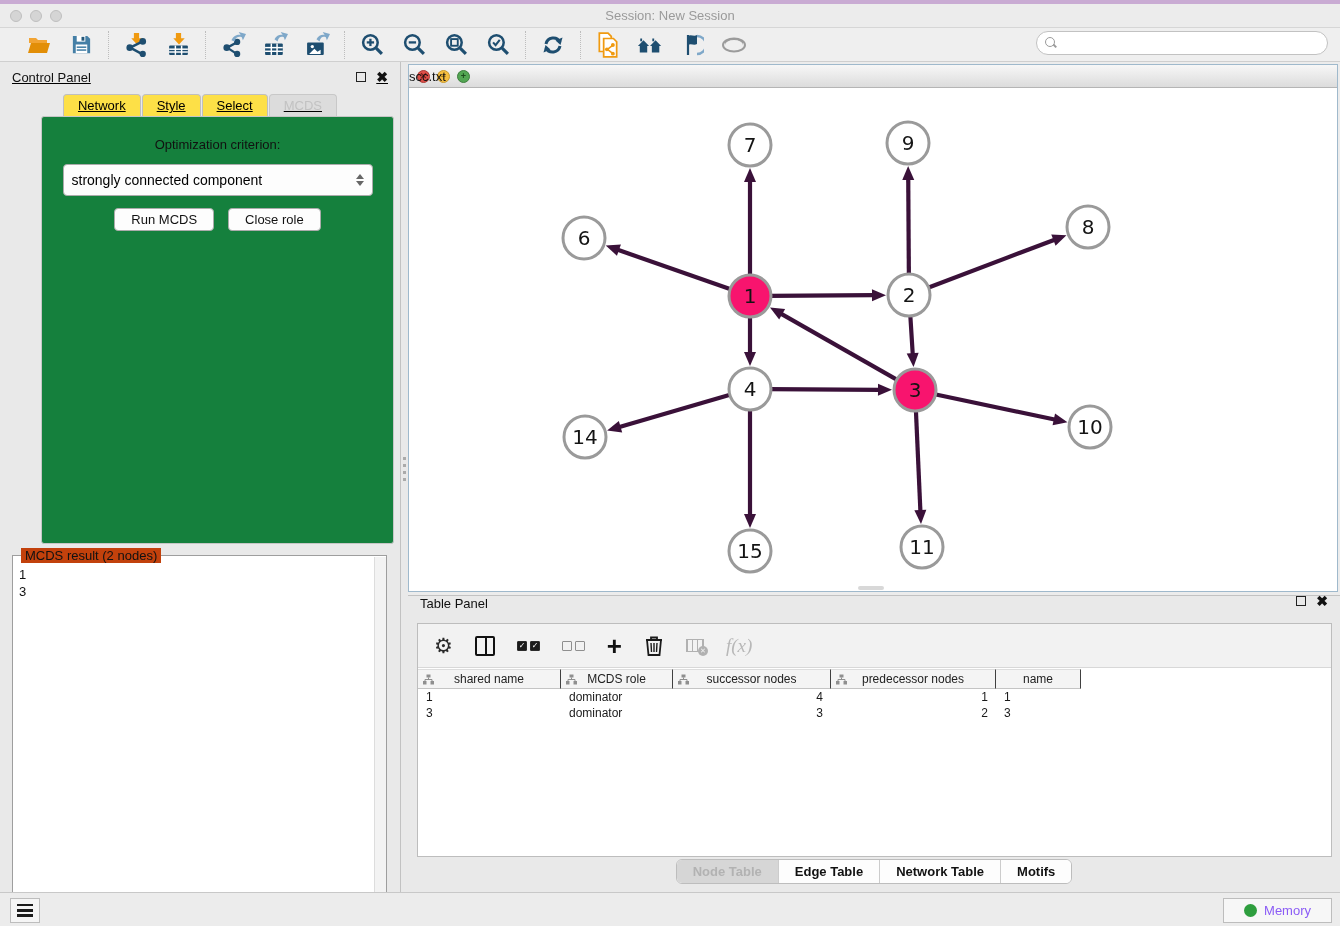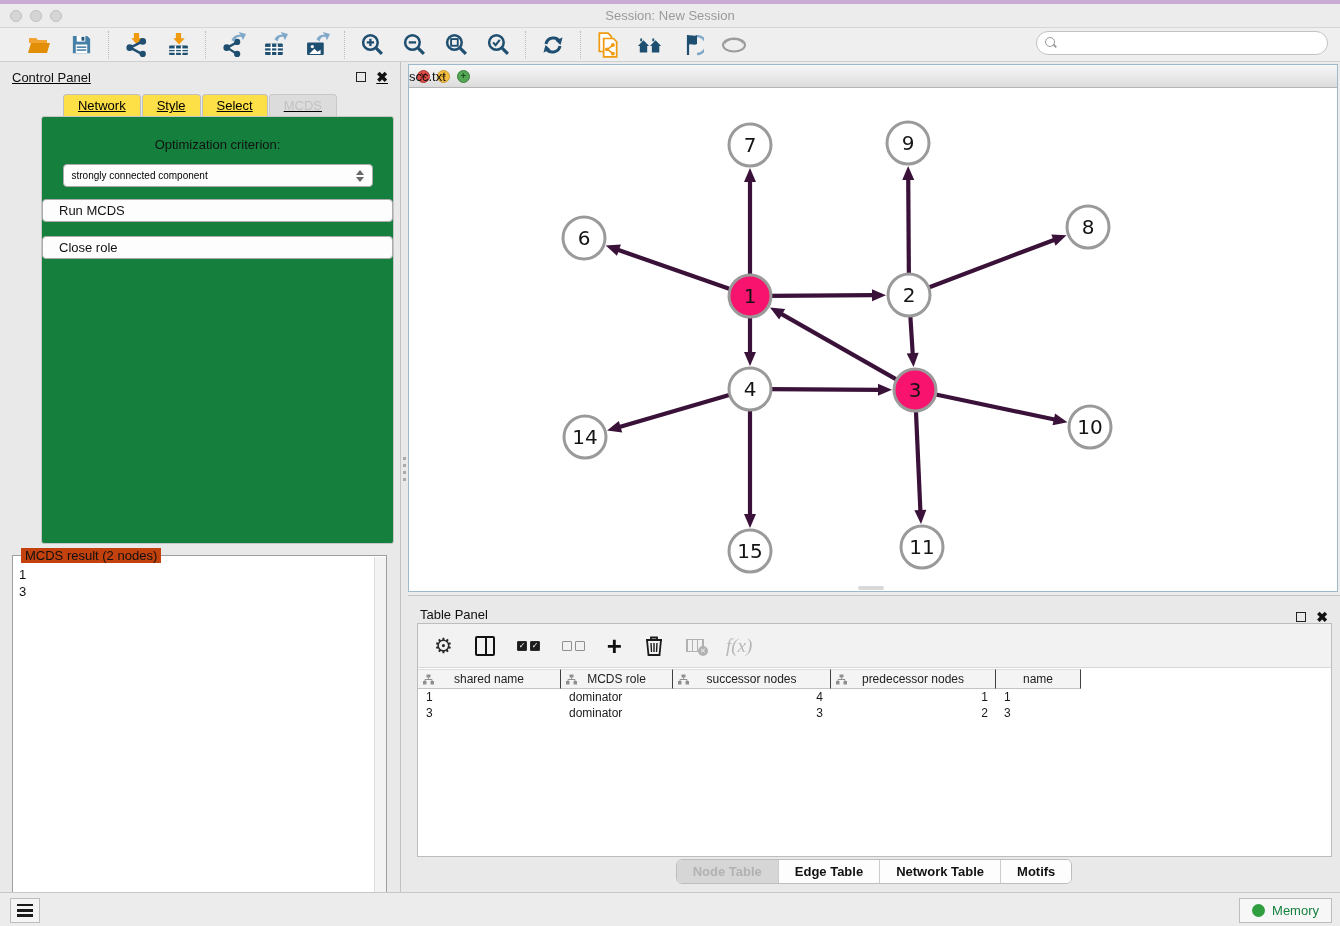--- a/index.html
+++ b/index.html
@@ -36,28 +36,28 @@
   .panel-btns { display:flex; align-items:center; gap:10px; }
   .float-ico { width:10px; height:10px; border:1.5px solid #222; background:transparent; }
   .close-ico { font-size:14px; font-weight:bold; color:#111; line-height:10px; }
   .cp-tabs { display:flex; justify-content:center; gap:1px; height:22px; margin-top:2px; position:relative; z-index:2; }
   .cp-tab { padding:3px 14px; font-size:13px; background:#fde047; border:1px solid #BFBFBF; border-bottom:none;
             border-radius:4px 4px 0 0; color:#000; }
   .cp-tab.disabled-look { background:#DCDCDC; color:#C2C2C2; border-color:#C8C8C8; }
   .cp-body { position:absolute; left:6px; right:6px; top:54px; height:428px; background:#15803d;
              border:1px solid #C6C6C6; border-radius:3px;margin-left:35px; }
   .opt-label { text-align:center; margin-top:20px; font-size:13px; color:#111; }
-  .select-box { margin:12px auto 0; width:310px; height:23px; background:#FDFDFD; border:1px solid #ABABAB;
-                border-radius:4px; display:flex; align-items:center; padding:8px 8px; font-size:10px; }
+  .select-box { margin:12px auto 0; width:310px; height:32px; background:#FDFDFD; border:1px solid #ABABAB;
+                border-radius:4px; display:flex; align-items:center; padding:8px 8px; font-size:14px; }
   .select-box .val { flex:1; }
   .stepper { display:flex; flex-direction:column; align-items:center; gap:2px; }
   .stepper i { width:0; height:0; border-left:4px solid transparent; border-right:4px solid transparent; }
   .stepper .up { border-bottom:5px solid #666; }
   .stepper .dn { border-top:5px solid #666; }
-  .btn-row { display:flex; justify-content:center; gap:14px; margin-top:12px;flex-direction:column; }
+  .btn-row { display:flex; justify-content:center; gap:14px; margin-top:12px; }
   .mac-btn { height:23px; padding:0 16px; background:#FDFDFD; border:1px solid #ABABAB; border-radius:4px;
              font-size:13px; color:#111; display:flex; align-items:center; }
   .result-box { position:absolute; left:12px; right:13px; top:493px; height:379px; border:1px solid #9E9E9E; background:#fff; }
   .result-legend { position:absolute; top:-8px; left:8px; background:#c2410c; padding:0 4px; font-size:13px; color:#111; }
   .result-pre { position:absolute; left:0; top:4px; right:13px; bottom:0; padding:6px 6px; font-size:13px;
                 font-family:"Liberation Sans",sans-serif; white-space:pre; line-height:17px; color:#111; overflow:hidden; }
   .result-scroll { position:absolute; right:0; top:1px; bottom:1px; width:12px; background:#F3F3F3; border-left:1px solid #DDD; }
   .v-divider { position:absolute; left:401px; top:62px; width:7px; height:830px; background:#E9E9E9; }
   .v-divider .dots { position:absolute; top:395px; left:2px; width:3px; height:26px;
                      background:repeating-linear-gradient(#AAA 0 3px, transparent 3px 7px); }
@@ -72,21 +72,21 @@
   .fb.red { background:#E0504A; border:1px solid #A83732; color:#7A201C; }
   .fb.yellow { background:#F6BE40; border:1px solid #C79A2E; color:#8A6510; }
   .fb.green { background:#53A653; border:1px solid #3E7E3E; color:#1D4D1D; }
   .net-title { position:absolute; left:0; right:0; font-size:13px; color:#111; }
   .net-canvas { position:relative; width:928px; height:503px; background:#fff; }
   .h-grip { position:absolute; left:449px; bottom:1px; width:26px; height:4px; background:#D8D8D8; border-radius:2px; }
 
   
   .table-panel { position:absolute; left:408px; top:595px; width:932px; height:297px; background:#E9E9E9;
                  border-top:1px solid #C2C2C2; }
-  .tp-header { height:26px; display:flex; align-items:flex-end; padding:0 12px; }
+  .tp-header { height:26px; display:flex; align-items:flex-start; padding:0 12px; }
   .tp-box { position:absolute; left:9px; right:8px; top:27px; height:234px; background:#fff; border:1px solid #BDBDBD; }
   .tp-toolbar { height:44px; background:#F2F2F2; border-bottom:1px solid #D8D8D8; display:flex; align-items:center;
                 gap:22px; padding-left:16px; }
   .tp-ico { display:flex; align-items:center; justify-content:center; height:26px; }
   .gear-glyph { font-size:21px; color:#2B2B2B; }
   .cols-glyph { width:20px; height:20px; border:2.5px solid #111; border-radius:2px; position:relative; }
   .cols-glyph::after { content:""; position:absolute; left:50%; top:0; bottom:0; width:2px; background:#111; }
   .cb-pair { display:flex; gap:3px; }
   .cb { width:10px; height:10px; border:1.5px solid #2B2B2B; border-radius:1px; }
   .cb.checked { background:#1B1B1B; position:relative; }
@@ -114,22 +114,22 @@
   .tp-tab { padding:4px 16px; font-size:13px; font-weight:bold; color:#111; border-right:1px solid #CCC; background:#FDFDFD; }
   .tp-tab:last-child { border-right:none; }
   .tp-tab.active { background:#D6D6D6; color:#B2B2B2; }
 
   
   .statusbar { position:absolute; left:0; bottom:0; width:1340px; height:34px; background:#ECECEC; border-top:1px solid #C8C8C8; }
   .console-btn { position:absolute; left:10px; top:5px; width:30px; height:25px; background:#F5F5F5; border:1px solid #BDBDBD;
                  display:flex; align-items:center; justify-content:center; }
   .list-glyph { width:16px; height:13px; background:
       repeating-linear-gradient(#1C1C1C 0 2.4px, transparent 2.4px 5.2px); position:relative; }
-  .memory-btn { position:absolute; right:8px; top:5px; height:25px; padding:0 12px; background:#F7F7F7;
-                border:1px solid #BDBDBD; display:flex; align-items:center; gap:7px; font-size:13px; color:#15803d; }
+  .memory-btn { position:absolute; right:8px; top:5px; height:25px; padding:0 20px; background:#F7F7F7;
+                border:1px solid #BDBDBD; display:flex; align-items:center; gap:7px; font-size:13px; color:#8b5cf6; }
   .green-dot { width:13px; height:13px; border-radius:50%; background:#2E9E3E; }
 
   svg text { font-family:"DejaVu Sans","Liberation Sans",sans-serif; }
 </style>
 </head>
 <body>
 
 <div class="app">
 
   <div class="top-accent"></div>

